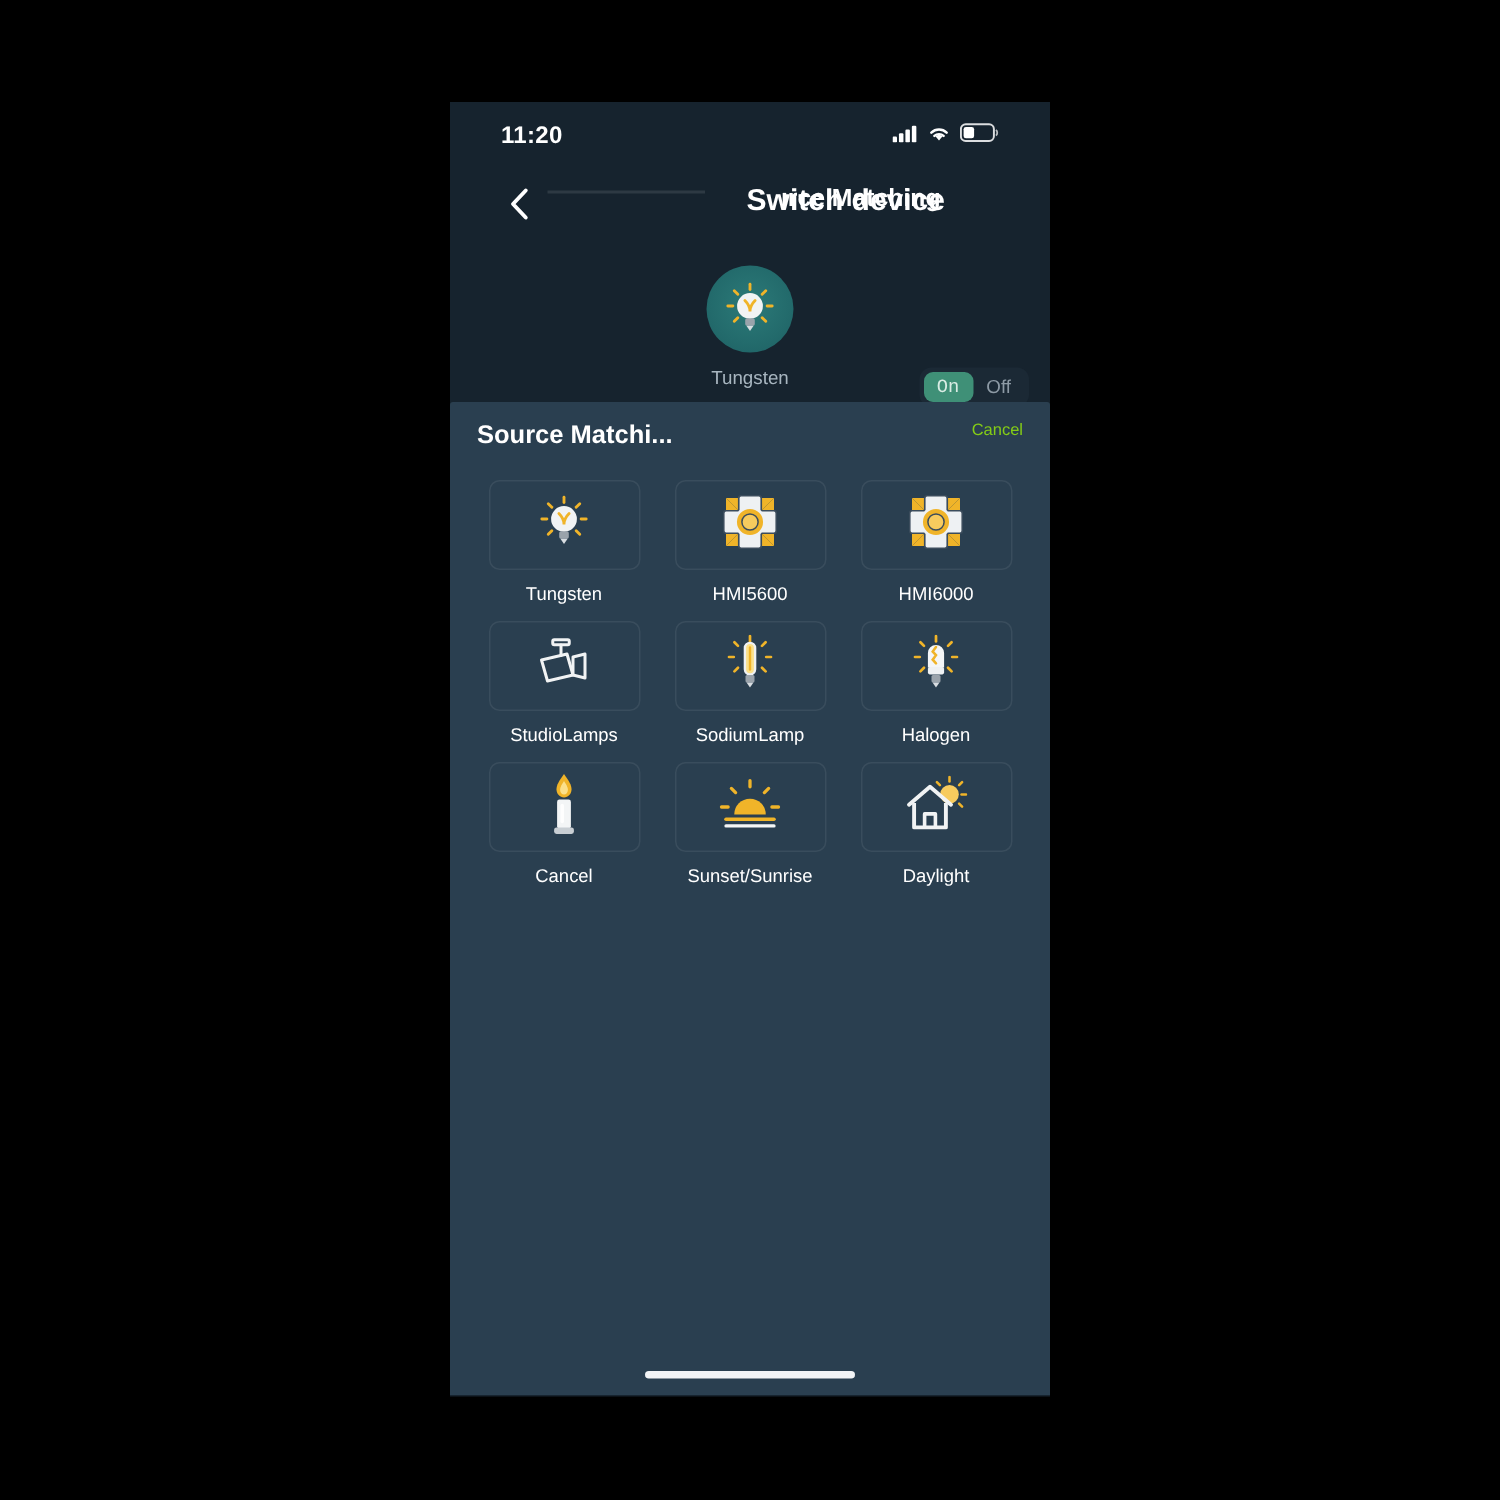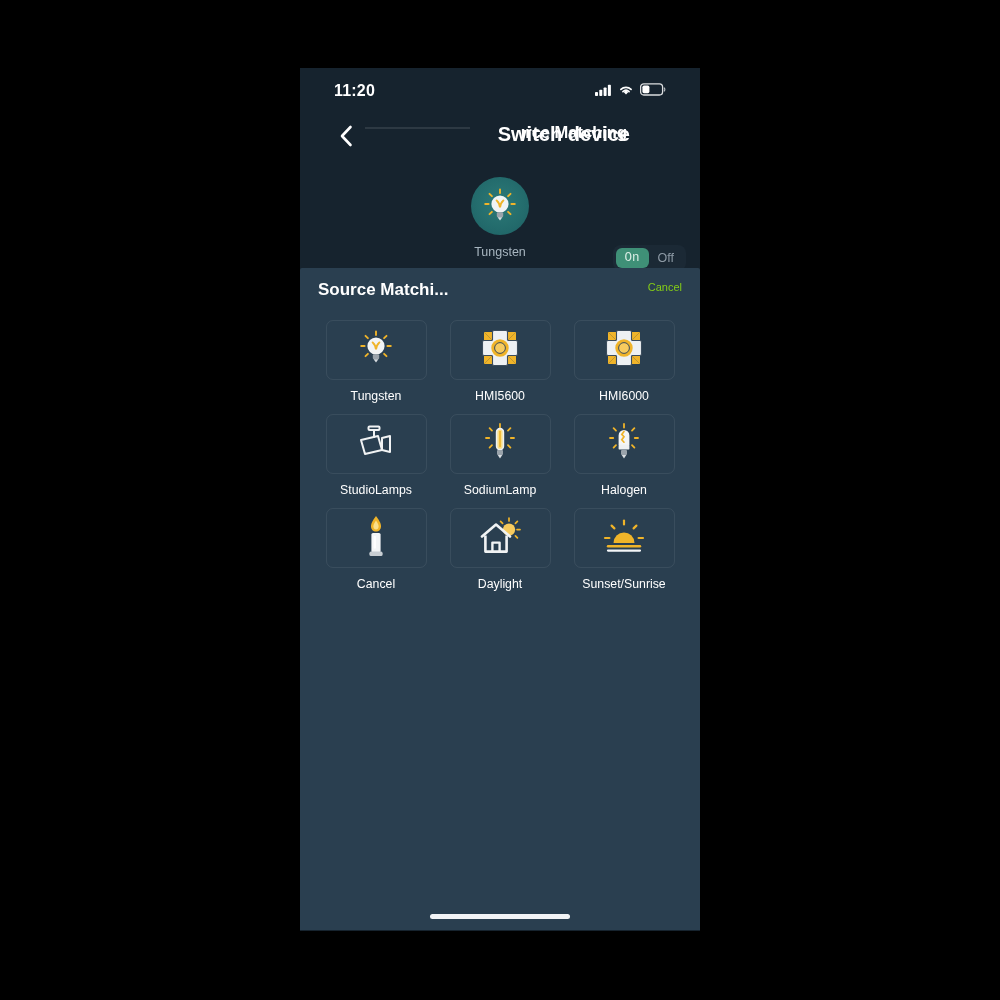--- a/index.html
+++ b/index.html
@@ -418,51 +418,51 @@
                   <path d="M13 5.6 C15 8.8 15.6 10 15.6 11.6 C15.6 13.4 14.4 14.6 13 14.6 C11.6 14.6 10.4 13.4 10.4 11.6 C10.4 10 11 8.8 13 5.6 Z" fill="#fbe08a"></path>
                   <rect x="8.4" y="18" width="9.2" height="19.5" rx="1.6" fill="#f3f5f6"></rect>
                   <rect x="10.6" y="20.8" width="2.4" height="13" rx="1.2" fill="#ffffff" opacity="0.85"></rect>
                   <rect x="6.4" y="36.6" width="13.2" height="4.4" rx="1.6" fill="#c8ced3"></rect>
                 </svg></span>
             </div>
             <div class="cell-label">Cancel</div>
           </div>
           <div class="cell">
             <div class="tile">
+              <span><svg width="42" height="34" viewBox="0 0 42 34">
+                  <g stroke="#f0b429" stroke-width="2.2" stroke-linecap="round">
+                    <line x1="21" y1="1.5" x2="21" y2="5.5"></line>
+                    <line x1="8.6" y1="6.6" x2="11.4" y2="9.4"></line>
+                    <line x1="33.4" y1="6.6" x2="30.6" y2="9.4"></line>
+                    <line x1="2" y1="19" x2="6.4" y2="19"></line>
+                    <line x1="40" y1="19" x2="35.6" y2="19"></line>
+                  </g>
+                  <path d="M10.5 24 a10.5 10.5 0 0 1 21 0 Z" fill="#f0b429"></path>
+                  <line x1="5" y1="27.2" x2="37" y2="27.2" stroke="#f0b429" stroke-width="2.4" stroke-linecap="round"></line>
+                  <line x1="5" y1="31.6" x2="37" y2="31.6" stroke="#f4f6f7" stroke-width="2.2" stroke-linecap="round"></line>
+                </svg></span>
+            </div>
+            <div class="cell-label">Sunset/Sunrise</div>
+          </div>
+          <div class="cell">
+            <div class="tile">
               <span><svg width="42" height="38" viewBox="0 0 42 38">
                   <g stroke="#f0b429" stroke-width="1.7" stroke-linecap="round">
                     <line x1="30" y1="1" x2="30" y2="4"></line>
                     <line x1="38.4" y1="4.4" x2="36.4" y2="6.4"></line>
                     <line x1="41" y1="12.6" x2="38" y2="12.6"></line>
                     <line x1="38.4" y1="20.8" x2="36.4" y2="18.8"></line>
                     <line x1="21.6" y1="4.4" x2="23.6" y2="6.4"></line>
                   </g>
                   <circle cx="30" cy="12.6" r="6.2" fill="#f7cb5e"></circle>
                   <path d="M3 19.5 L17 7.5 L31 19.5" fill="none" stroke="#f1f3f4" stroke-width="2.6" stroke-linejoin="round" stroke-linecap="round"></path>
                   <path d="M6.4 18.4 V34.6 H27.6 V18.4" fill="none" stroke="#f1f3f4" stroke-width="2.6" stroke-linejoin="round"></path>
                   <path d="M13.4 34.6 V25.6 H20.6 V34.6" fill="none" stroke="#f1f3f4" stroke-width="2.4" stroke-linejoin="round"></path>
                 </svg></span>
             </div>
             <div class="cell-label">Daylight</div>
           </div>
-          <div class="cell">
-            <div class="tile">
-              <span><svg width="42" height="34" viewBox="0 0 42 34">
-                  <g stroke="#f0b429" stroke-width="2.2" stroke-linecap="round">
-                    <line x1="21" y1="1.5" x2="21" y2="5.5"></line>
-                    <line x1="8.6" y1="6.6" x2="11.4" y2="9.4"></line>
-                    <line x1="33.4" y1="6.6" x2="30.6" y2="9.4"></line>
-                    <line x1="2" y1="19" x2="6.4" y2="19"></line>
-                    <line x1="40" y1="19" x2="35.6" y2="19"></line>
-                  </g>
-                  <path d="M10.5 24 a10.5 10.5 0 0 1 21 0 Z" fill="#f0b429"></path>
-                  <line x1="5" y1="27.2" x2="37" y2="27.2" stroke="#f0b429" stroke-width="2.4" stroke-linecap="round"></line>
-                  <line x1="5" y1="31.6" x2="37" y2="31.6" stroke="#f4f6f7" stroke-width="2.2" stroke-linecap="round"></line>
-                </svg></span>
-            </div>
-            <div class="cell-label">Sunset/Sunrise</div>
-          </div>
         </div>
     </div>
 
     <div class="home-indicator"></div>
   </div>
 </div>
 
 </body></html>

